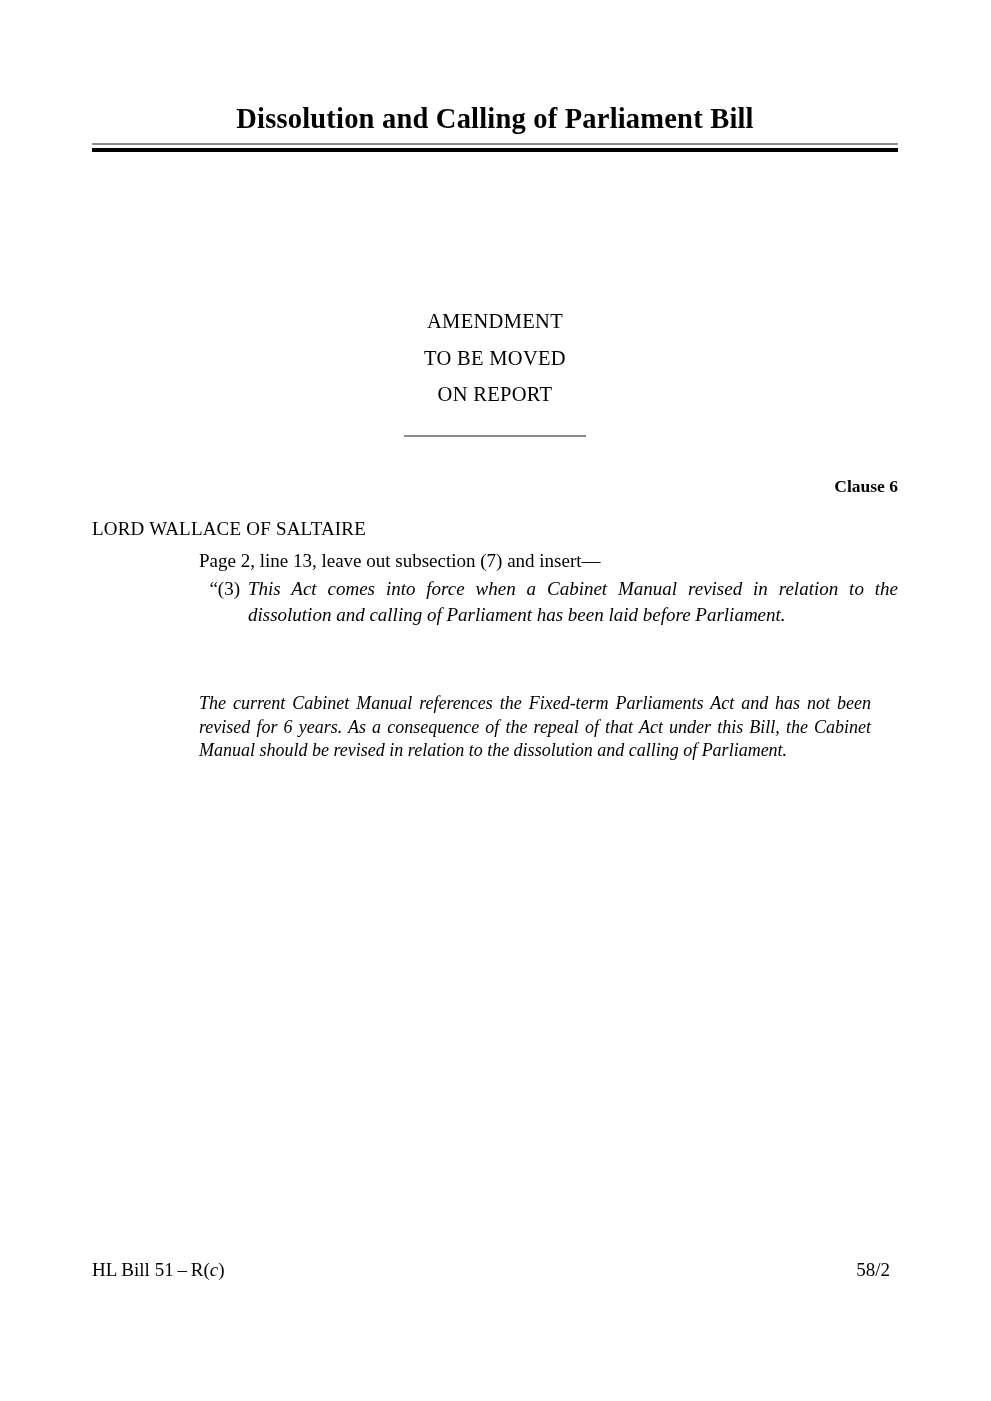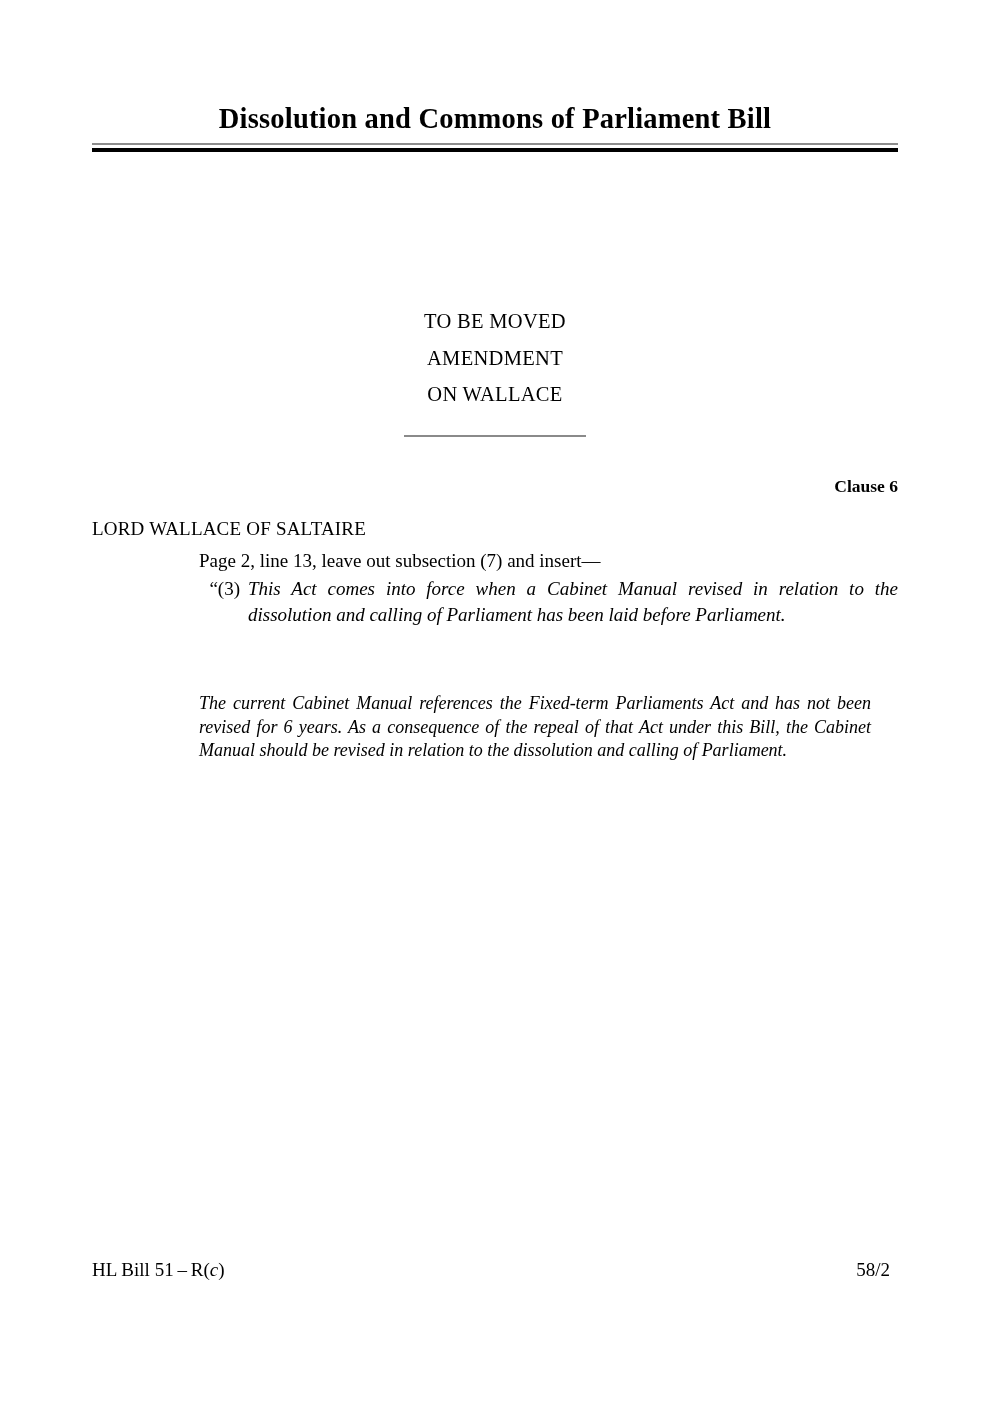--- a/index.html
+++ b/index.html
@@ -170,32 +170,32 @@
   }
   .italic-c {
     font-style: italic;
   }
 </style>
 </head>
 <body>
 
 <div class="page">
 
-  <div class="doc-title">Dissolution and Commons of Parliament Bill</div>
+  <div class="doc-title">Dissolution and Calling of Parliament Bill</div>
 
   <div class="header-rules">
     <div class="rule-thin-grey"></div>
     <div class="rule-gap"></div>
     <div class="rule-thick-black"></div>
   </div>
 
   <div class="center-block">
+    <div class="center-line">AMENDMENT</div>
     <div class="center-line">TO BE MOVED</div>
-    <div class="center-line">AMENDMENT</div>
-    <div class="center-line">ON WALLACE</div>
+    <div class="center-line">ON REPORT</div>
     <div class="short-rule-wrap">
       <div class="short-rule"></div>
     </div>
   </div>
 
   <div class="clause-heading">Clause 6</div>
 
   <div class="member-name">LORD WALLACE OF SALTAIRE</div>
 
   <div class="amend-lead">Page 2, line 13, leave out subsection (7) and insert—</div>

